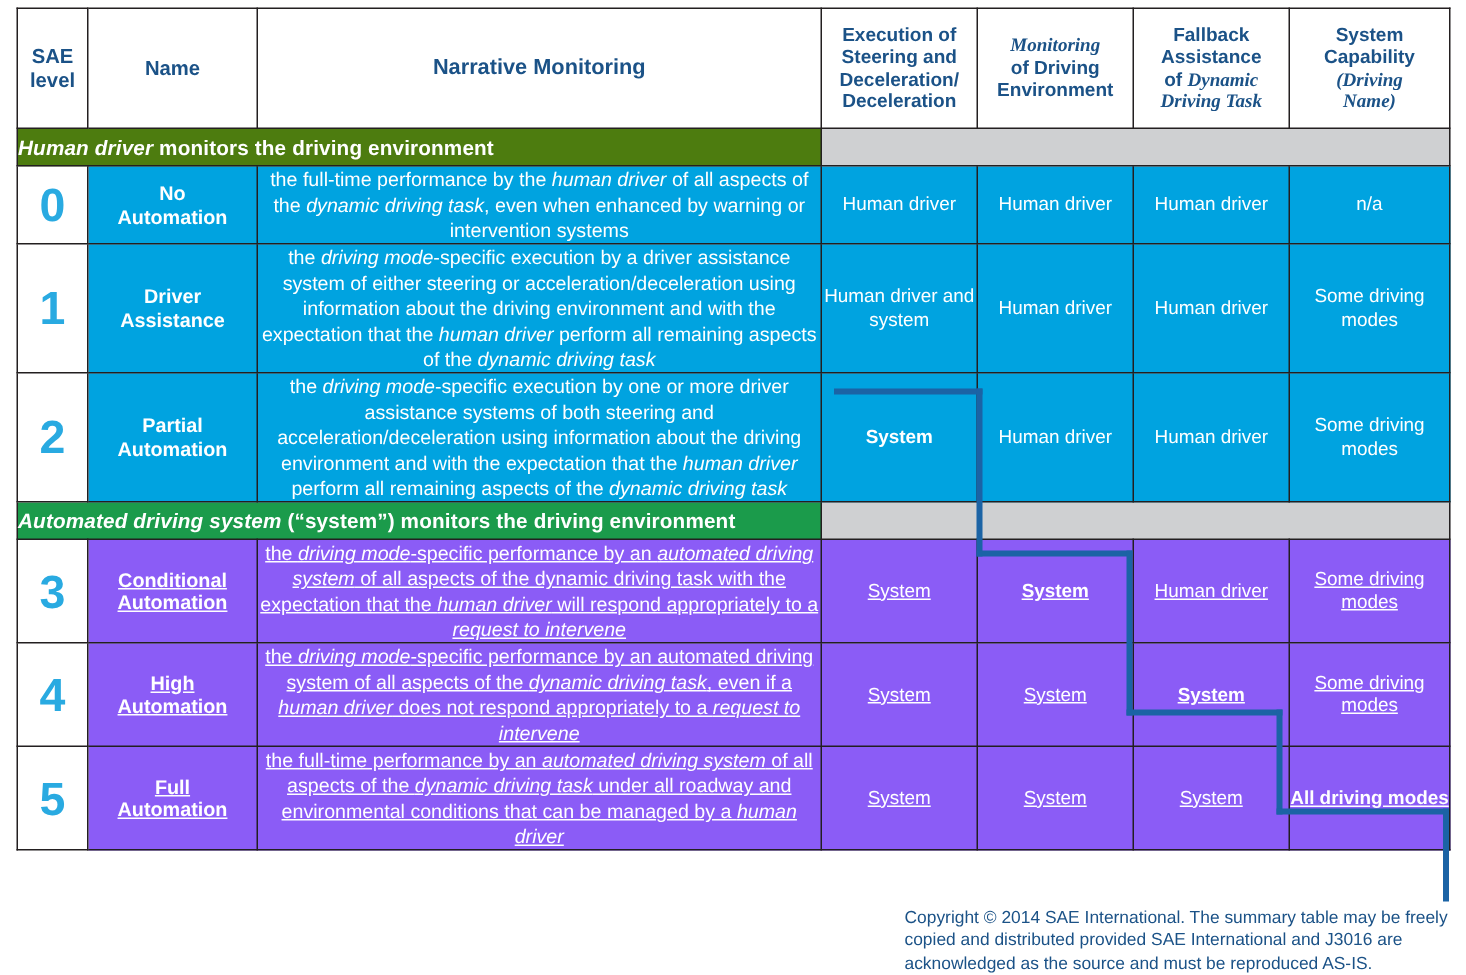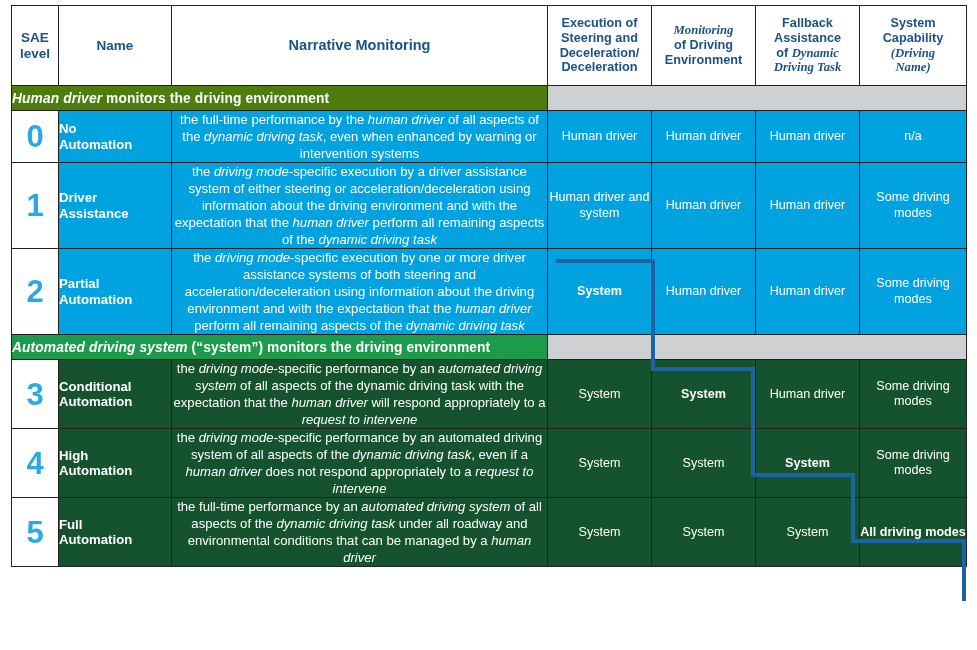--- a/index.html
+++ b/index.html
@@ -72,20 +72,21 @@
     text-align:center;
     line-height:1;
   }
 
   
   td.nm{
     color:#ffffff;
     font-weight:bold;
     font-size:13.2px;
     line-height:1.18;
+    text-align:center;
     padding:4px 3px;
   }
 
   
   td.narr{
     color:#ffffff;
     font-size:13.1px;
     line-height:1.30;
     text-align:center;
     padding:6px 8px 6px 9px;
@@ -97,21 +98,21 @@
     color:#ffffff;
     font-size:12.6px;
     line-height:1.22;
     text-align:center;
     padding:4px 3px;
   }
   td.role.bold{font-weight:bold;}
 
   
   .blue td.nm,.blue td.narr,.blue td.role{background:#00a3e0;}
-  .green td.nm,.green td.narr,.green td.role{background:#14532d;}
+  .green td.nm,.green td.narr,.green td.role{background:#8b5cf6;text-decoration:underline;}
 
   
   .stair{position:absolute;background:#1b63a5;}
 
   
   #copyright{
     position:absolute;
     left:603px;top:604px;width:370px;
     color:#1b5287;
     font-size:11.6px;
@@ -241,13 +242,14 @@
 
   <div class="stair" style="left:556px;top:259px;width:99px;height:4px;"></div>
   <div class="stair" style="left:651px;top:259px;width:4px;height:112px;"></div>
   <div class="stair" style="left:651px;top:367px;width:104px;height:4px;"></div>
   <div class="stair" style="left:751px;top:367px;width:4px;height:110px;"></div>
   <div class="stair" style="left:751px;top:473px;width:104px;height:4px;"></div>
   <div class="stair" style="left:851px;top:473px;width:4px;height:70px;"></div>
   <div class="stair" style="left:851px;top:539px;width:115px;height:4px;"></div>
   <div class="stair" style="left:962px;top:539px;width:4px;height:62px;"></div>
 
+  <div id="copyright">Copyright © 2014 SAE International.  The summary table may be freely copied and distributed provided SAE International and J3016 are acknowledged as the source and must be reproduced AS-IS.</div>
 </div>
 
 </body></html>

